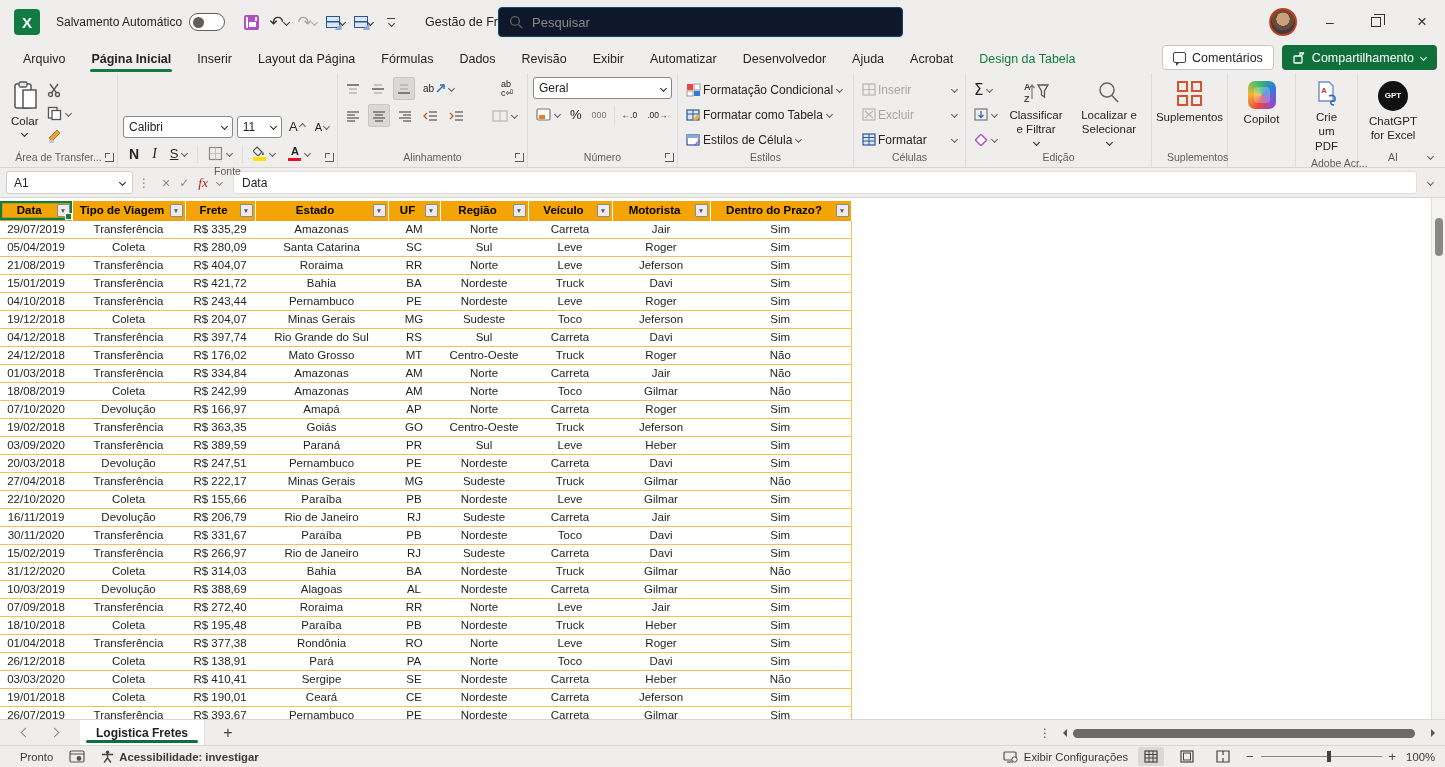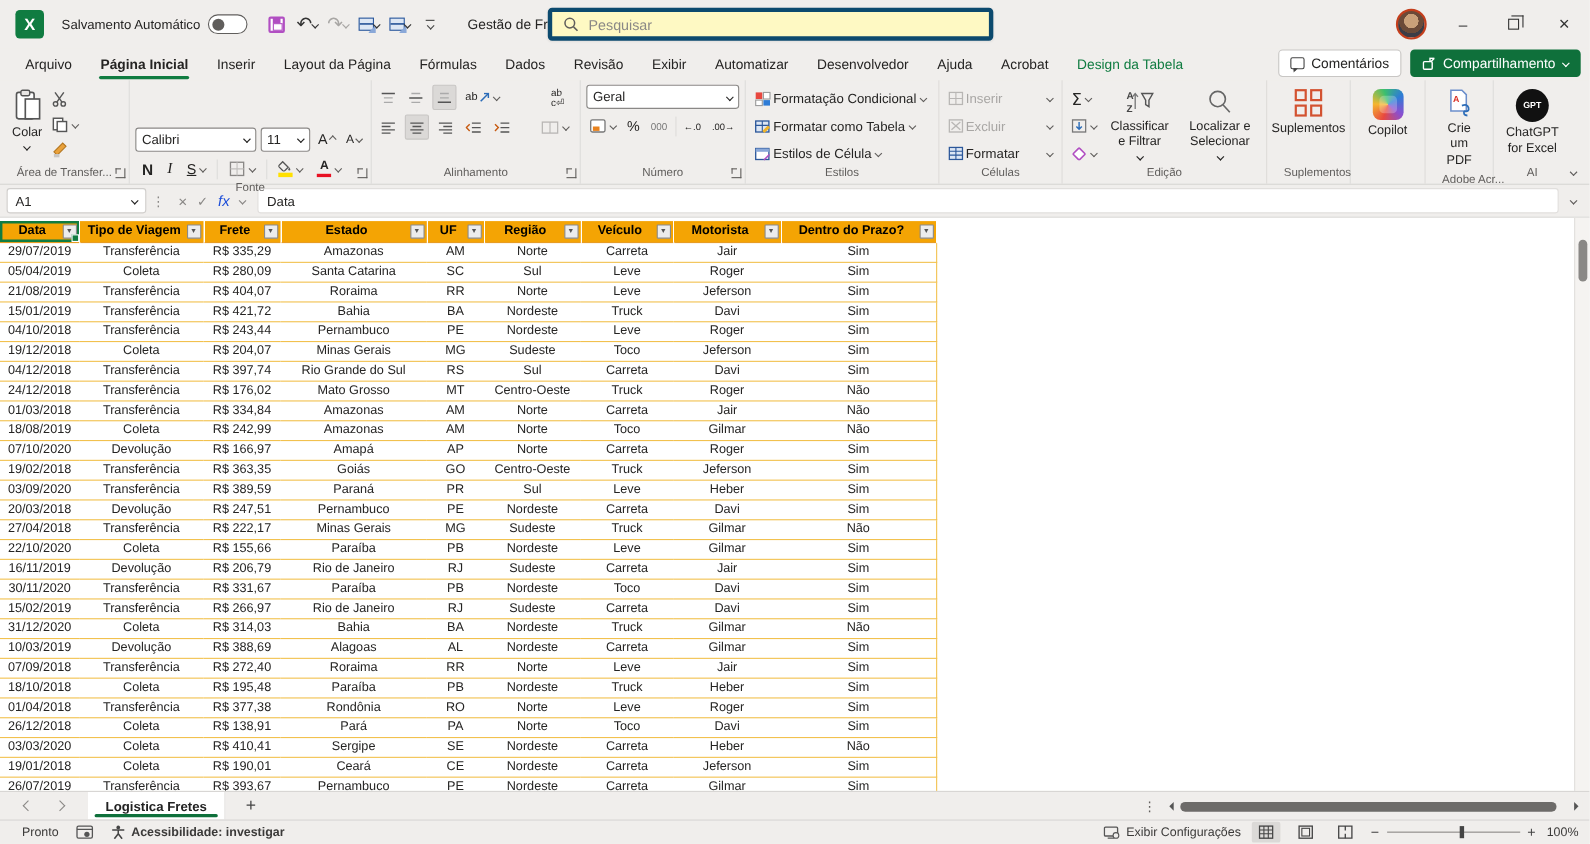--- a/index.html
+++ b/index.html
@@ -23,22 +23,22 @@
   .save-glyph:before { content:""; position:absolute; left:2px; top:-1px; width:7px; height:5px; background:#b14fc2; }
   .save-glyph:after { content:""; position:absolute; left:2px; bottom:0; width:7px; height:5px; border:1.5px solid #b14fc2; }
   .tbl-glyph { width:14px; height:12px; border:1.5px solid #2b579a; position:relative; background:
     linear-gradient(#2b579a,#2b579a) 0 4px/14px 1.5px no-repeat, #dce6f4; }
   .tbl-glyph:after { content:""; position:absolute; right:-3px; bottom:-3px; width:7px; height:7px;
     background:#8aa8d8; clip-path:polygon(0 100%,100% 0,100% 100%); }
   .chev { display:inline-block; width:5px; height:5px; border-right:1.2px solid currentColor; border-bottom:1.2px solid currentColor; transform:rotate(45deg); }
   .qat-sep-chev { display:flex; flex-direction:column; align-items:center; color:#444; }
   .qat-sep-chev .bar { width:8px; height:1.2px; background:#444; margin-bottom:2px; }
   .doc-title { display:flex; align-items:center; gap:6px; margin-left:22px; font-size:12.5px; color:#252423; }
-  .searchbox { position:absolute; left:498px; top:7px; width:405px; height:30px; background:#fef9c3;
-    border:4px solid #0c4a6e; border-radius:4px; display:flex; align-items:center; padding:0 10px; gap:9px;
+  .searchbox { position:absolute; left:498px; top:7px; width:405px; height:30px; background:#0f172a;
+    border:1px solid #0c4a6e; border-radius:4px; display:flex; align-items:center; padding:0 10px; gap:9px;
     box-shadow:0 1px 2px rgba(0,0,0,.06); }
   .searchbox .ph { color:#8a8886; font-size:13px; }
   .win-ctrls { position:absolute; right:0; top:0; height:44px; display:flex; align-items:stretch; }
   .win-btn { width:46px; display:flex; align-items:center; justify-content:center; color:#333; font-size:14px; }
   .avatar { position:absolute; right:148px; top:8px; width:28px; height:28px; border-radius:50%;
     border:2px solid #c43e1c; background:radial-gradient(circle at 50% 38%, #caa17a 0 34%, #6b4a38 35% 58%, #3c3c46 59%); }
   .restore-glyph { width:10px; height:10px; border:1.2px solid #333; position:relative; }
   .restore-glyph:before { content:""; position:absolute; left:2px; top:-4px; width:10px; height:10px; border:1.2px solid #333; border-bottom:none; border-left:none; }
 
   
@@ -81,21 +81,21 @@
   .copilot-ic:after { content:""; position:absolute; inset:6px; background:#fff; border-radius:4px; opacity:.25; }
   .addins-ic { width:26px; height:26px; display:grid; grid-template-columns:11px 11px; grid-template-rows:11px 11px; gap:3px; }
   .addins-ic div { border:2.2px solid #D35230; }
   .collapse-chev { position:absolute; right:12px; bottom:8px; color:#605e5c; }
 
   
   .fbar { height:30px; background:#f0eeec; display:flex; align-items:center; padding:3px 6px; gap:5px; border-bottom:1px solid #d8d6d4; flex:0 0 auto; }
   .namebox { width:127px; height:23px; background:#fff; border:1px solid #d0cecc; border-radius:3px; display:flex; align-items:center; justify-content:space-between; padding:0 7px; }
   .fbar .dots { color:#8a8886; font-size:12px; letter-spacing:1px; }
   .fbar-btns { display:flex; align-items:center; gap:9px; color:#8a8886; padding:0 6px; }
-  .fx { font-style:italic; font-family:Liberation Sans, sans-serif; font-size:13.5px; color:#1d4ed8; }
+  .fx { font-style:italic; font-family:Liberation Serif, serif; font-size:13.5px; color:#b91c1c; }
   .fcontent { flex:1; height:23px; background:#fff; border:1px solid #e1dfdd; border-radius:3px; display:flex; align-items:center; padding:0 8px; font-size:12px; }
 
   
   .sheet { flex:1; background:#fff; position:relative; overflow:hidden; }
   table.freight { border-collapse:collapse; table-layout:fixed; position:absolute; left:0; top:3px; }
   table.freight th { height:19px; background:#F4A404; color:#000; font-weight:bold; font-size:11.5px;
     border-right:1.6px solid #fff; position:relative; white-space:nowrap; overflow:hidden; padding:0 16px 0 3px; text-align:center; }
   table.freight th .flt { position:absolute; right:2px; top:3px; width:13px; height:13px; background:#ececec;
     border:1px solid #8a8a8a; font-size:6.5px; color:#555; display:flex; align-items:center; justify-content:center; border-radius:1px; }
   table.freight th.selcell { box-shadow:inset 0 0 0 2.2px #107C41; }

